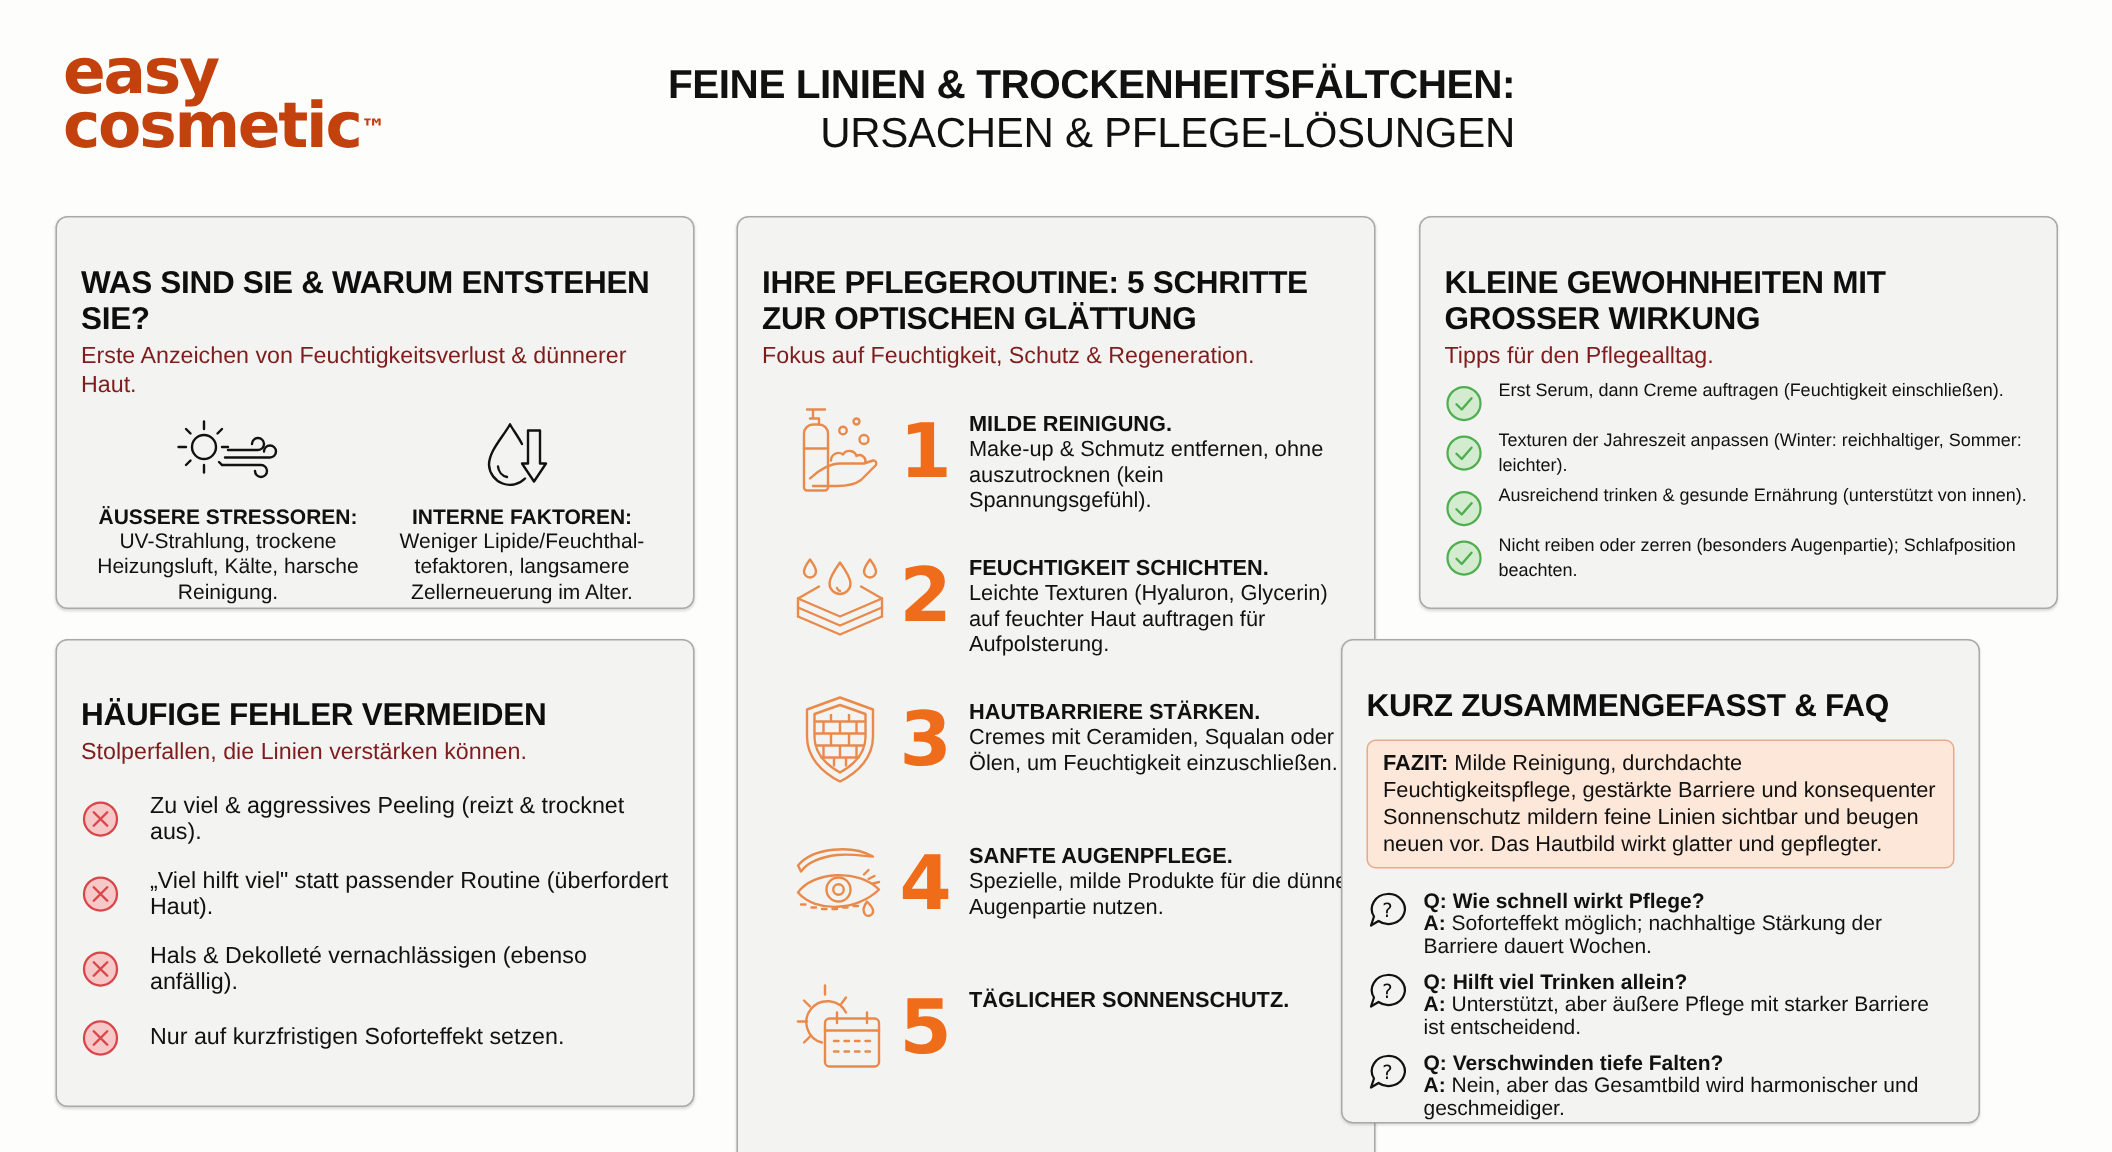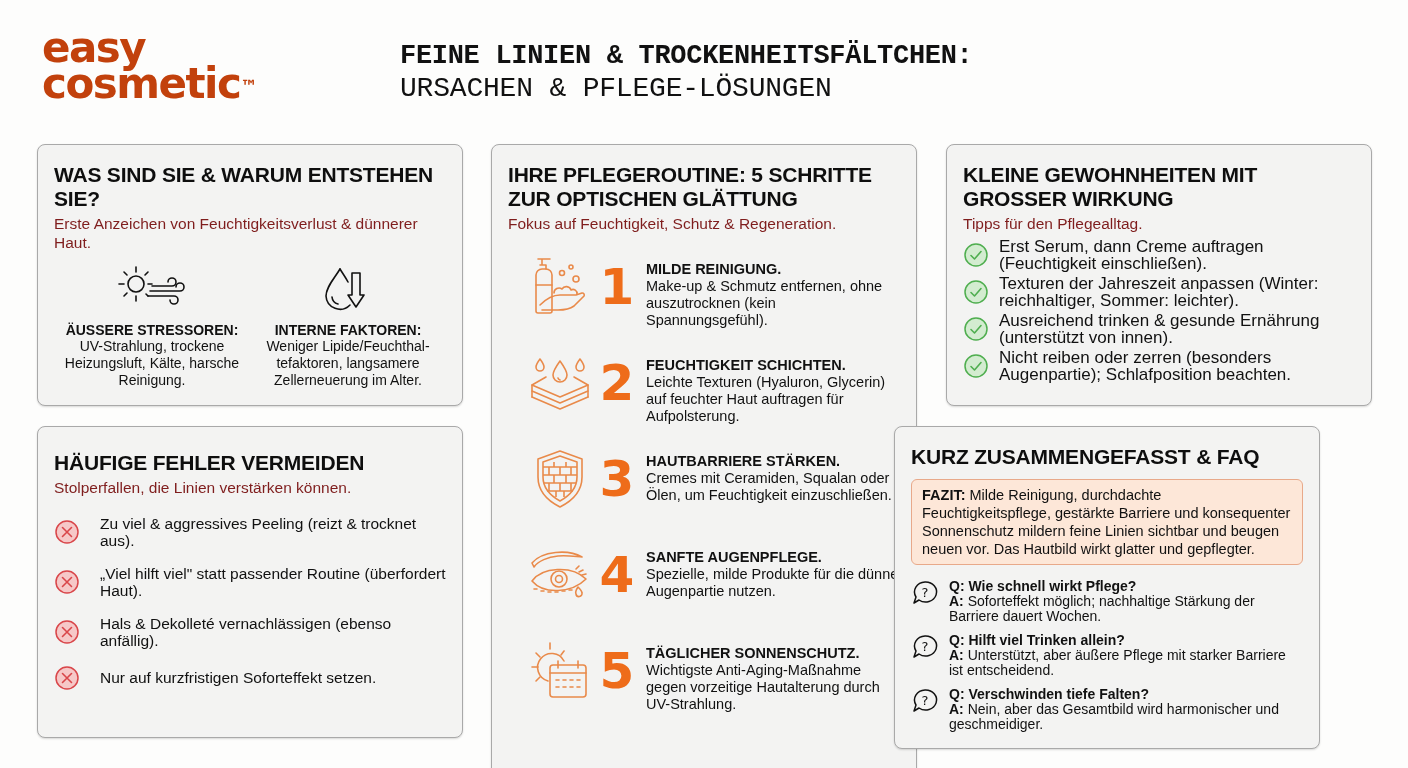--- a/index.html
+++ b/index.html
@@ -12,33 +12,32 @@
   }
   .logo {
     position: absolute; left: 42px; top: 30px;
     font-family: "DejaVu Sans", sans-serif;
     font-weight: bold; font-size: 42px; line-height: 36px;
     letter-spacing: -1.5px; color: #c2410c;
   }
   .logo .tm { font-size: 17px; vertical-align: top; letter-spacing: 0; position: relative; top: 2px; }
   .title {
     position: absolute; left: 400px; top: 40px; width: 610px;
-    text-align: left;
-    font-family: Liberation Mono, monospace;
+    text-align: right;
   }
   .title .l1 { font-weight: bold; font-size: 27px; letter-spacing: -0.3px; line-height: 32px; }
   .title .l2 { font-weight: normal; font-size: 28px; line-height: 34px; letter-spacing: -0.2px; }
 
   .card {
     position: absolute;
     background: #f3f3f2;
     border: 1.5px solid #a9a9a9;
     border-radius: 8px;
     box-shadow: 0 1px 2px rgba(0,0,0,0.15);
-    padding: 18px 16px;
+    padding: 32px 16px;
   }
   .card h2 {
     font-size: 21px; font-weight: bold; line-height: 24px; letter-spacing: -0.2px;
     color: #0e0e0e; text-transform: uppercase;
   }
   .card .sub { font-size: 15.5px; line-height: 19px; margin-top: 3px; color: #7f1d1d; }
 
   #card-what { left: 37px; top: 144px; width: 426px; height: 262px; }
   #card-errors { left: 37px; top: 426px; width: 426px; height: 312px; }
   #card-routine { left: 491px; top: 144px; width: 426px; height: 680px; }
@@ -63,21 +62,21 @@
     width: 42px; font-weight: bold; font-size: 50px; line-height: 56px;
     color: #ee6c1a; text-align: center; margin-top: 4px; margin-right: 8px; flex-shrink: 0;
     font-family: "DejaVu Sans", sans-serif;
   }
   .step .st { font-weight: bold; font-size: 14.5px; line-height: 17px; margin-top: 6px; }
   .step .sd { font-size: 14.5px; line-height: 17px; }
 
   .habit-list { margin-top: 5px; }
   .habit { display: flex; align-items: flex-start; margin-bottom: 3px; }
   .habit .ic { width: 26px; margin-right: 10px; margin-top: 4px; flex-shrink: 0; }
-  .habit .tx { font-size: 17px; line-height: 17px; }
+  .habit .tx { font-size: 12px; line-height: 17px; }
 
   .fazit {
     margin-top: 10px;
     background: #fde7d8;
     border: 1.5px solid #e8a98a;
     border-radius: 6px;
     padding: 6px 10px;
     font-size: 14.5px; line-height: 18px;
   }
   .fazit b { font-weight: bold; }
@@ -257,21 +256,20 @@
         <line x1="8" y1="42" x2="12" y2="38"></line>
         <rect x="22" y="26" width="36" height="32" rx="3"></rect>
         <line x1="22" y1="34" x2="58" y2="34"></line>
         <line x1="30" y1="22" x2="30" y2="29"></line>
           <line x1="50" y1="22" x2="50" y2="29"></line>
         <path d="M28 41 h3 M35 41 h3 M42 41 h3 M49 41 h3 M28 48 h3 M35 48 h3 M42 48 h3 M49 48 h3"></path>
       </svg>
       <div class="num">5</div>
       <div>
         <div class="st">TÄGLICHER SONNENSCHUTZ.</div>
-        <div class="sd">Wichtigste Anti-Aging-Maßnahme gegen vorzeitige Hautalterung durch UV-Strahlung.</div>
       </div>
     </div>
   </div>
 </div>
 
 <div class="card" id="card-habits">
   <h2>KLEINE GEWOHNHEITEN MIT GROSSER WIRKUNG</h2>
   <div class="sub">Tipps für den Pflegealltag.</div>
   <div class="habit-list">
     <div class="habit">

